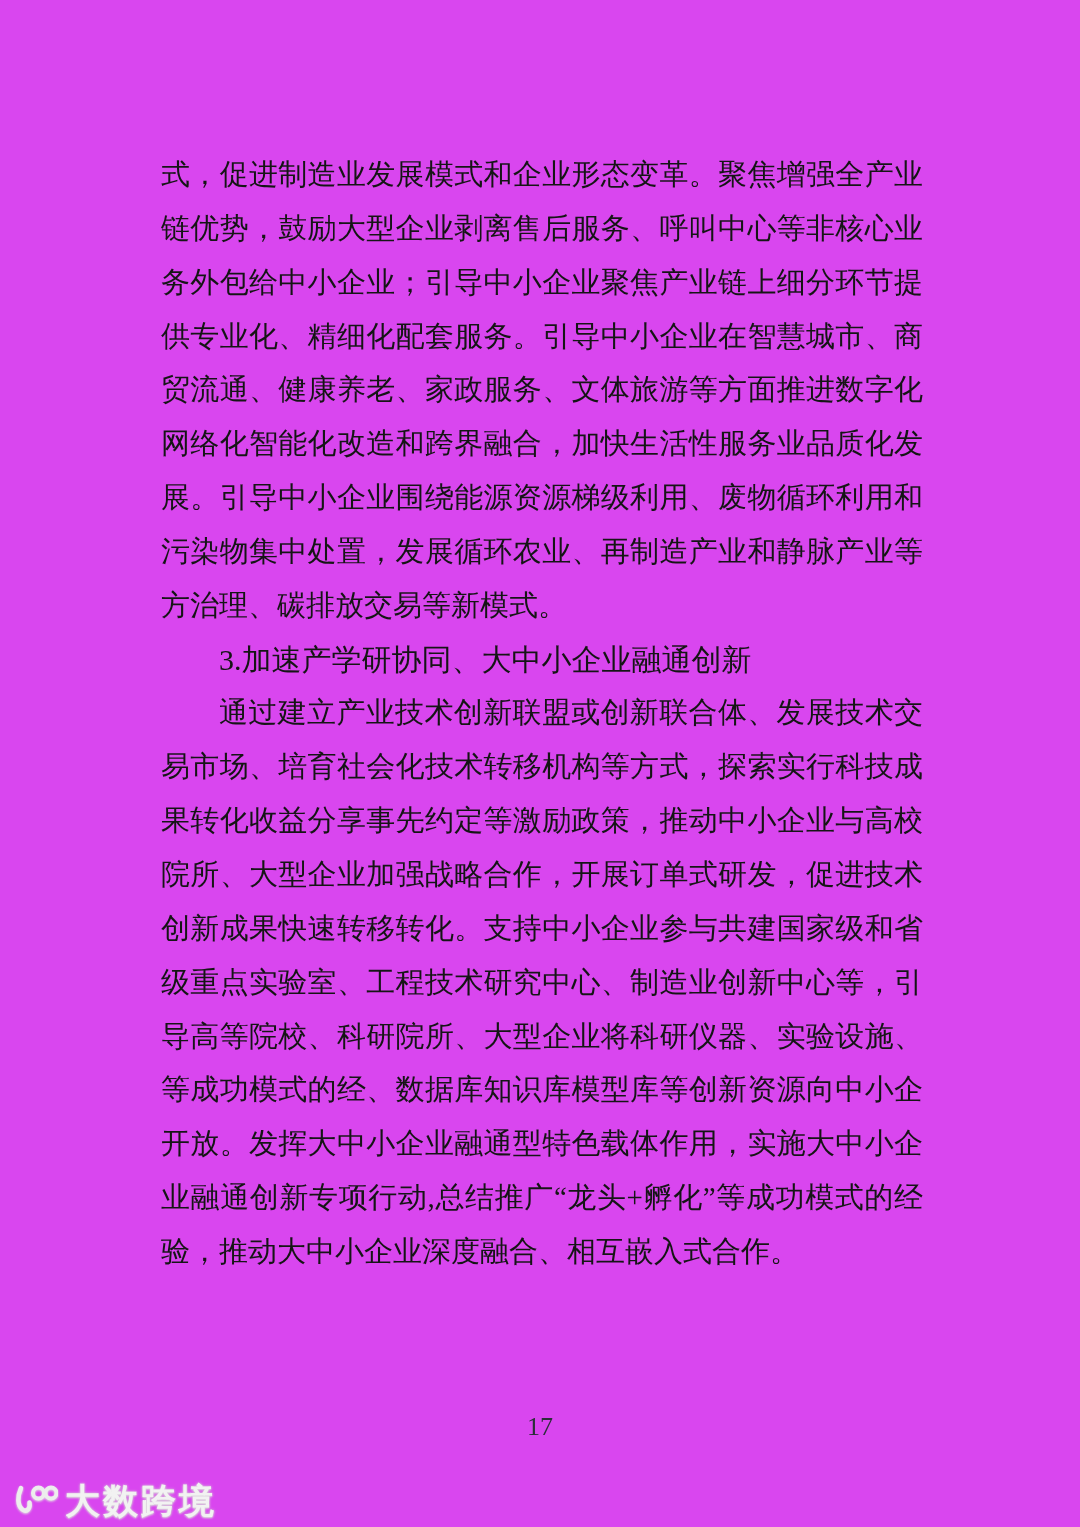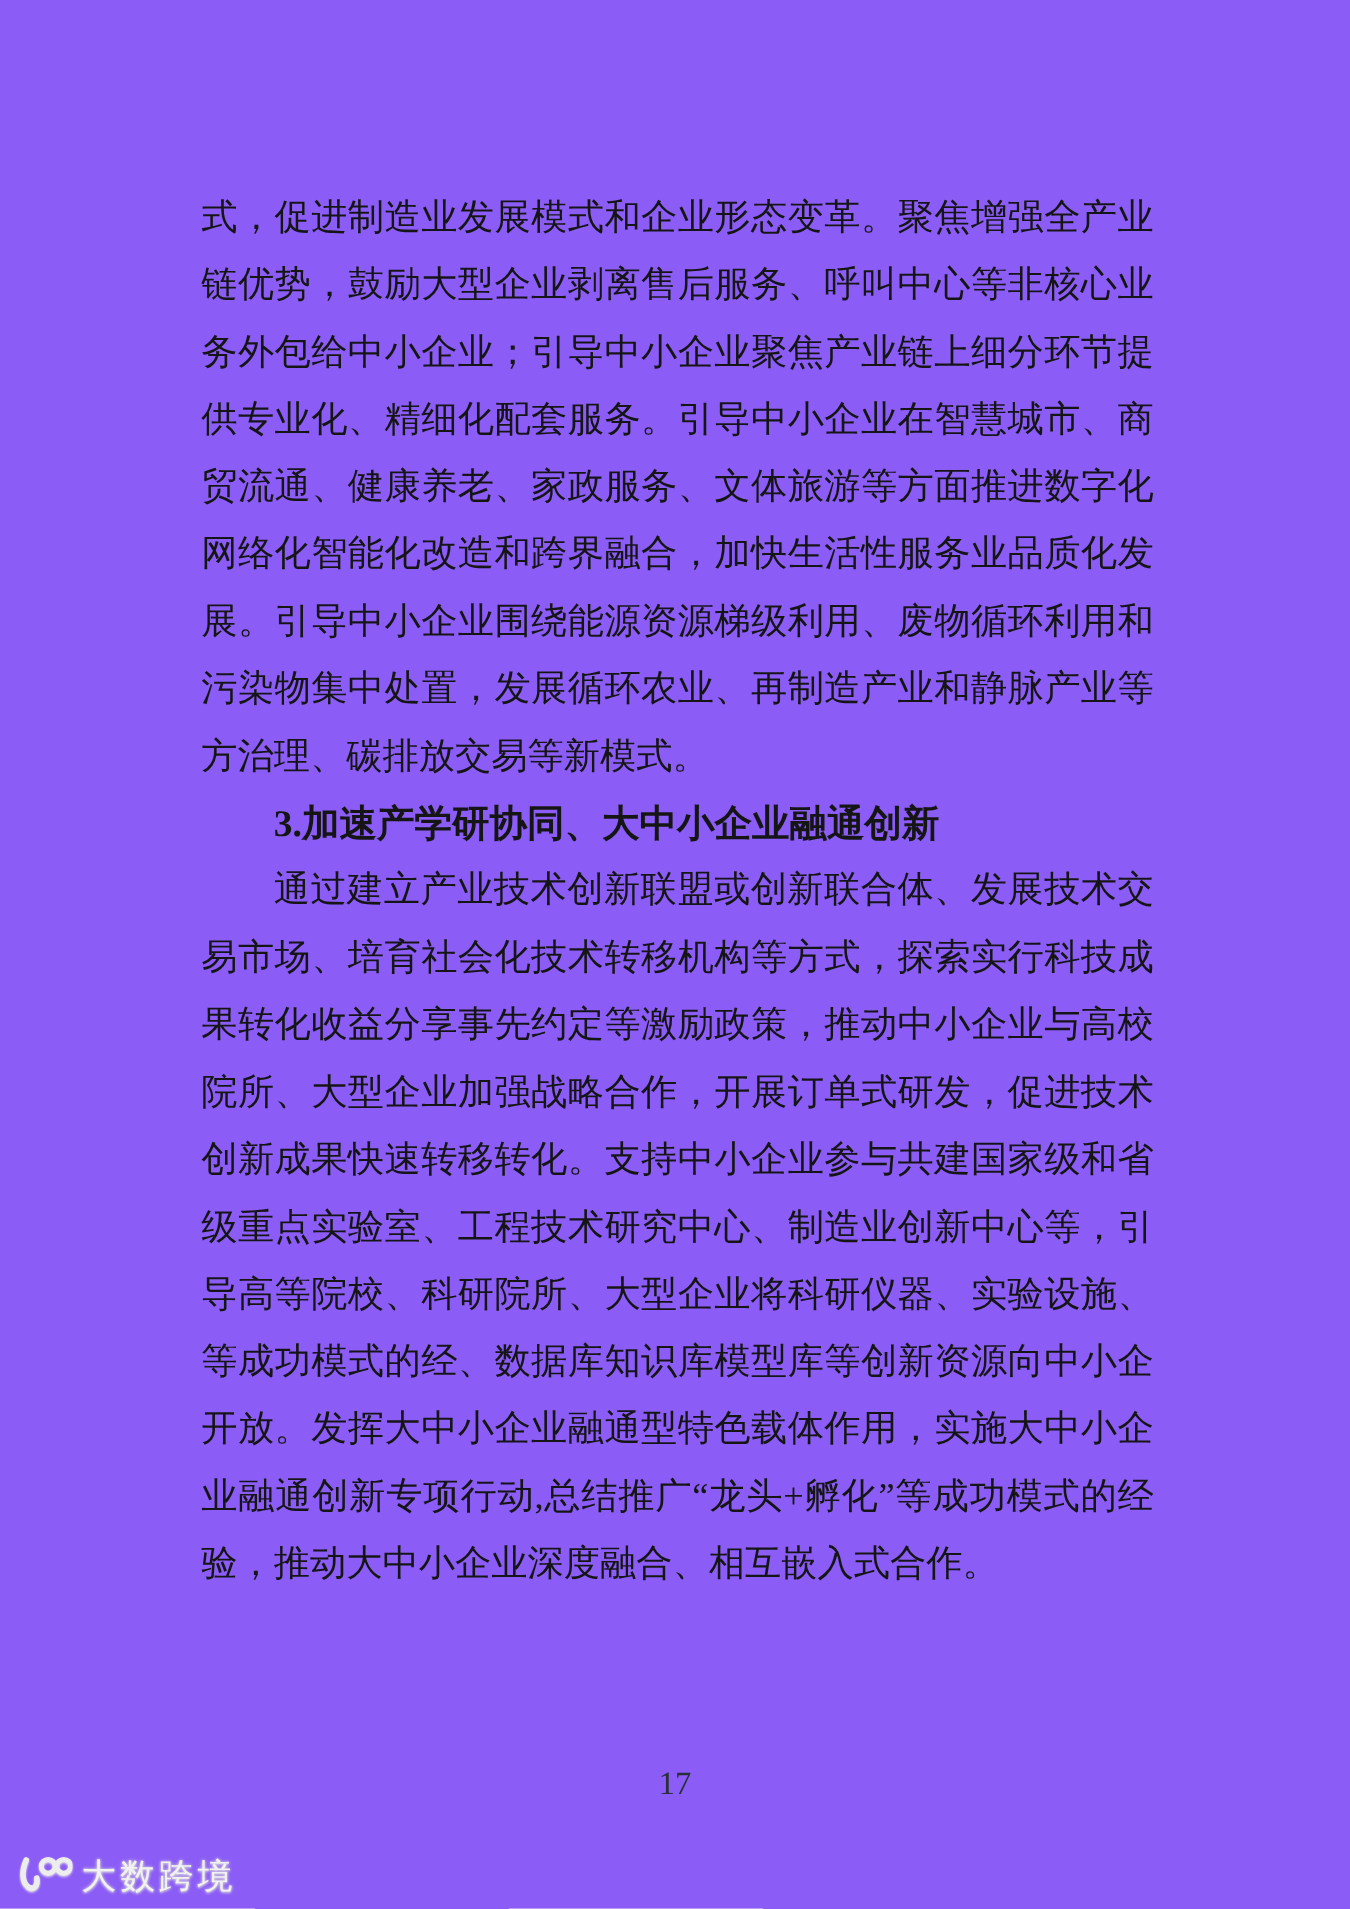--- a/index.html
+++ b/index.html
@@ -4,21 +4,21 @@
 <style>
   html, body {
     margin: 0;
     padding: 0;
     background: #ffffff;
   }
   .page {
     position: relative;
     width: 1080px;
     height: 1527px;
-    background: #8b5cf6;
+    background: #d946ef;
     overflow: hidden;
     font-family: "Liberation Serif", "DejaVu Serif", serif;
     color: #151515;
   }
   .text-block {
     position: absolute;
     left: 161px;
     top: 148px;
     width: 762px;
     font-size: 29px;
@@ -32,21 +32,21 @@
   }
   .line.last {
     text-align: left;
     text-align-last: left;
   }
   .line.indent {
     text-indent: 58px;
   }
   .line.heading {
     text-indent: 58px;
-    font-weight: bold;
+    font-weight: normal;
     text-align: left;
     text-align-last: left;
     font-size: 30px;
   }
   .page-number {
     position: absolute;
     top: 1412px;
     left: 0;
     width: 1080px;
     text-align: center;
@@ -58,22 +58,22 @@
     left: 10px;
     top: 1479px;
     height: 44px;
     display: flex;
     align-items: center;
     gap: 7px;
     user-select: none;
   }
   .watermark-text {
     font-family: "Liberation Sans", "DejaVu Sans", sans-serif;
-    font-weight: normal;
-    font-size: 28px;
+    font-weight: bold;
+    font-size: 35px;
     letter-spacing: 3px;
     color: #f2f2f2;
     text-shadow: 0 0 3px #d7d7d7, 0 1px 2px #dddddd;
   }
   .watermark svg {
     display: block;
     filter: drop-shadow(0 1px 1px #e2e2e2);
   }
 </style>
 </head>

